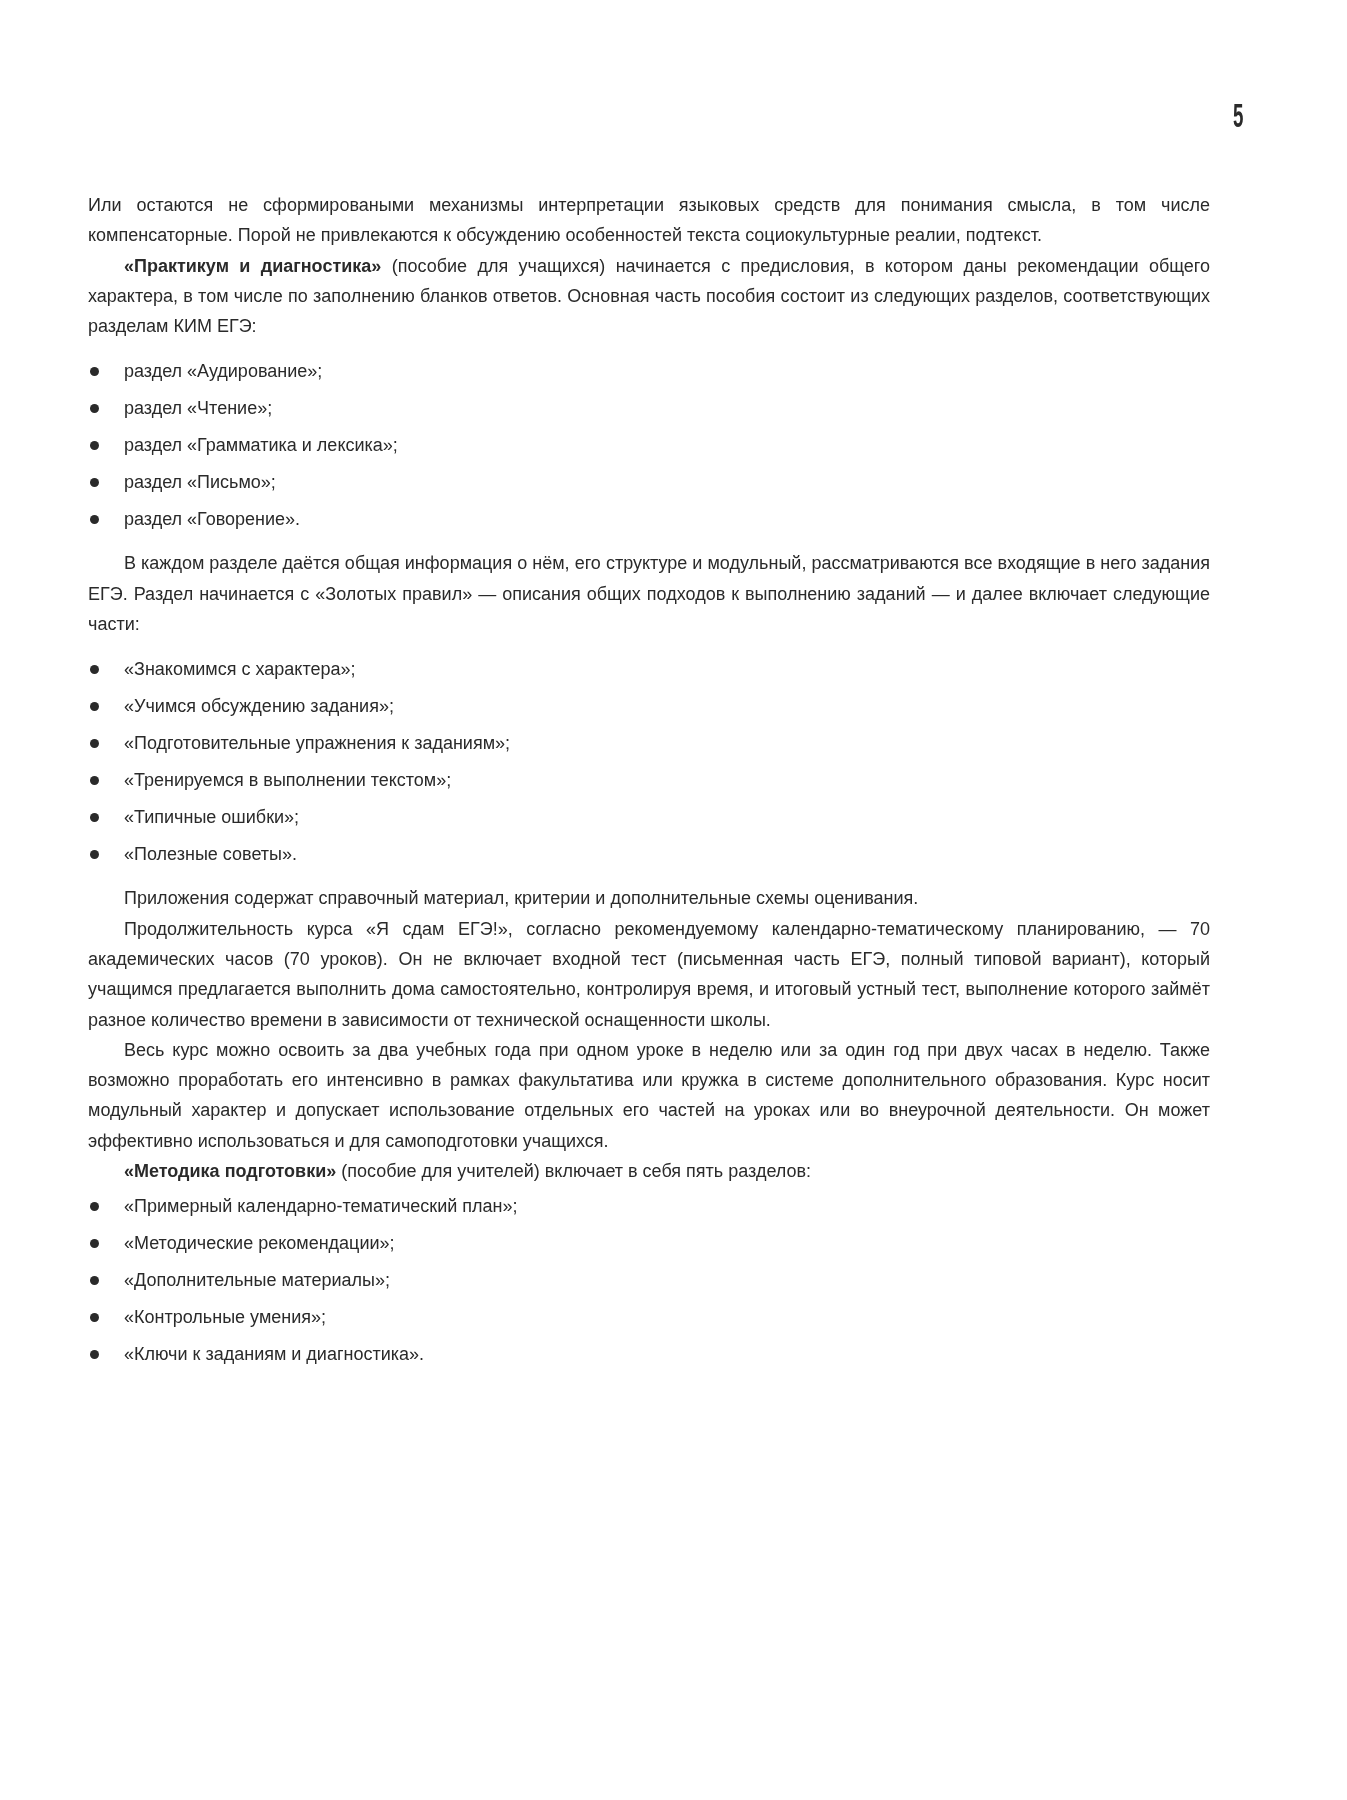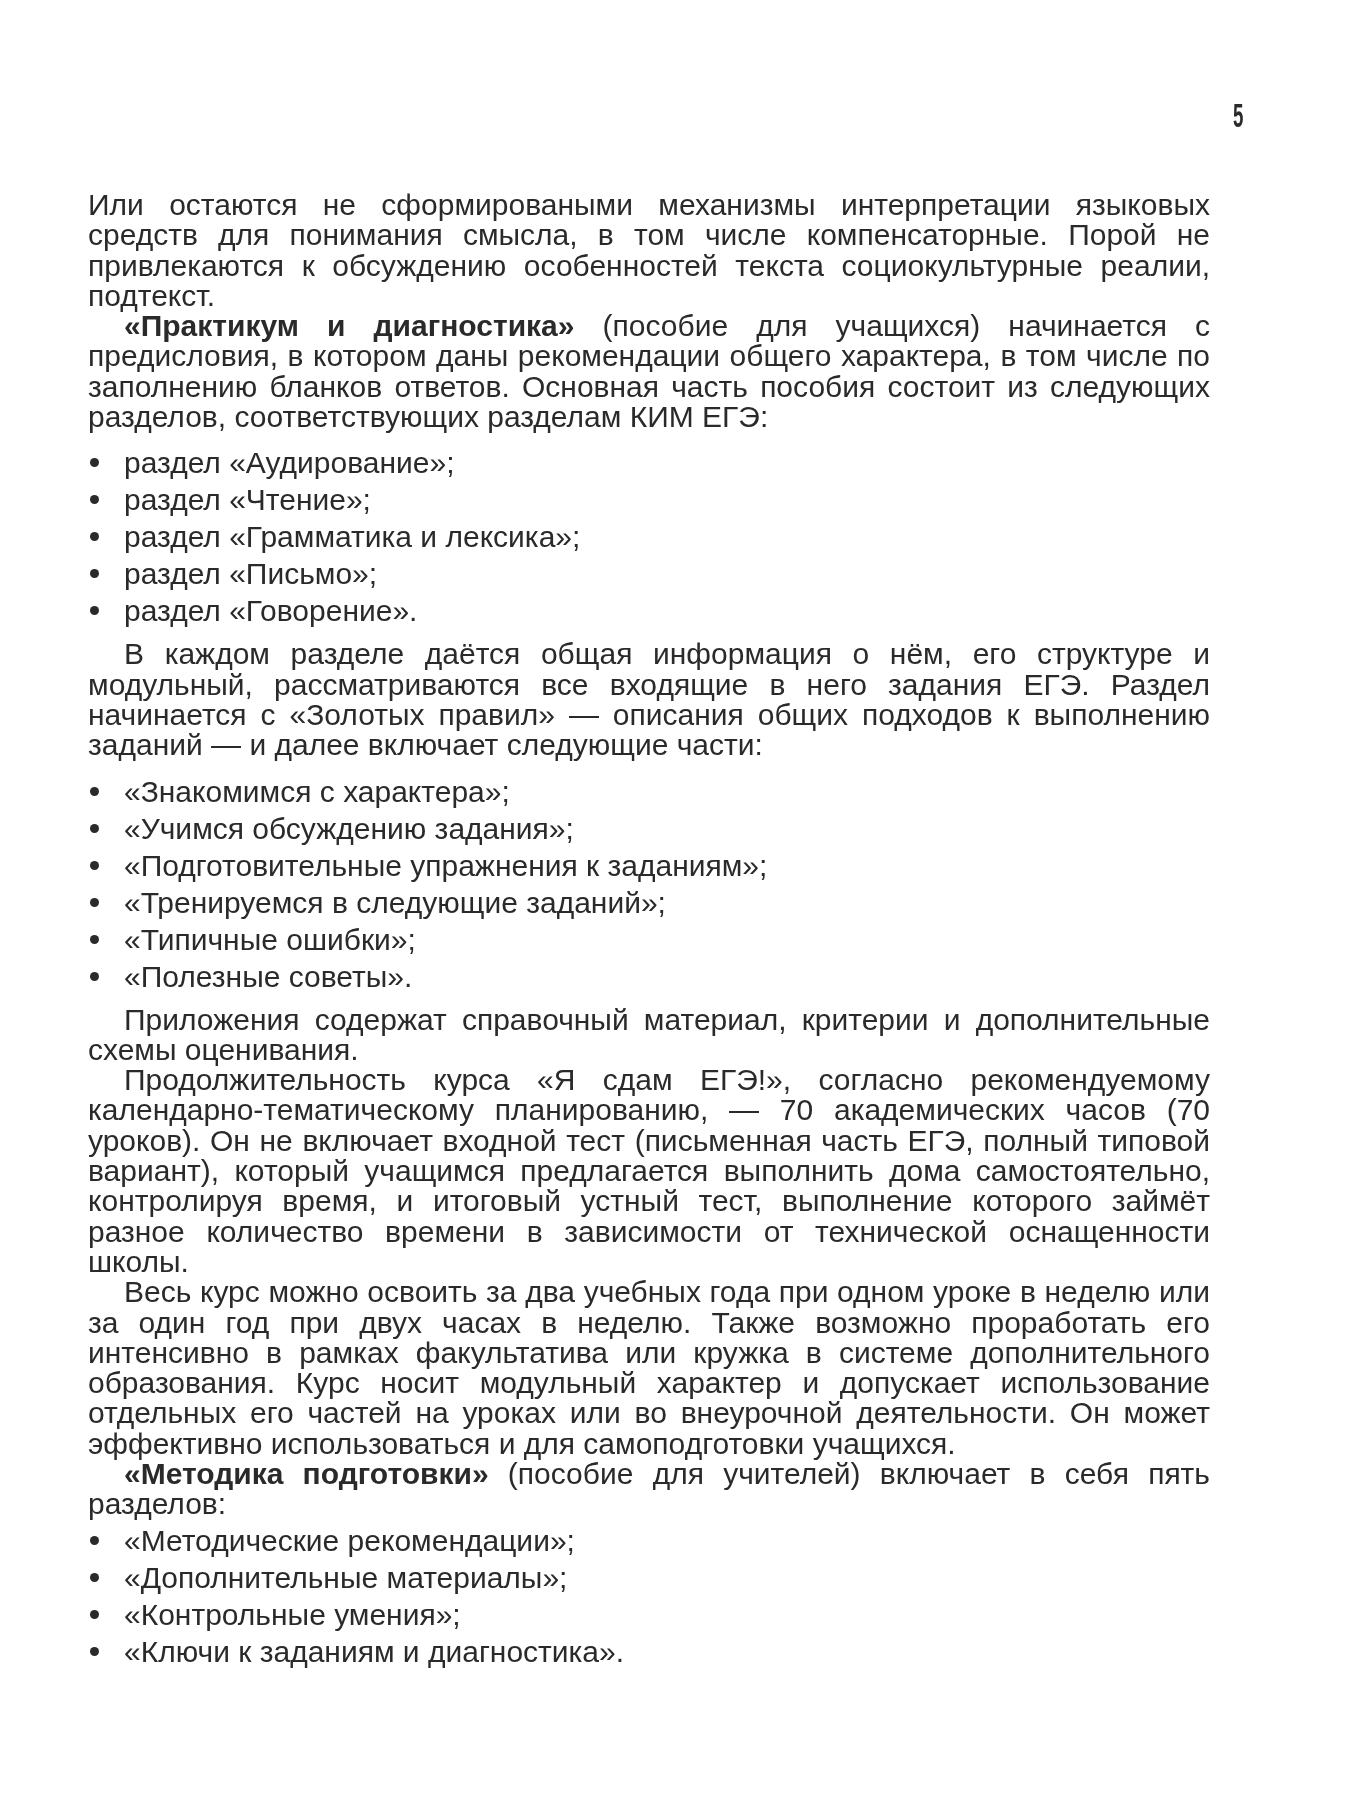--- a/index.html
+++ b/index.html
@@ -1,20 +1,20 @@
 <!DOCTYPE html>
 <html><head>
 <meta charset="utf-8">
 <style>
   html, body { margin:0; padding:0; background:#ffffff; }
   body { width:1347px; height:1800px; position:relative; overflow:hidden;
          font-family:"Liberation Sans", sans-serif; color:#2a2a2a; }
   .pagenum { position:absolute; left:1233px; top:96px; font-size:34px; font-weight:bold;
              transform:scaleX(0.55); transform-origin:left top; letter-spacing:0; }
-  .content { position:absolute; left:88px; top:190px; width:1122px; font-size:30px;
+  .content { position:absolute; left:88px; top:190px; width:1122px; font-size:18px;
              line-height:30.3px; }
   .p { margin:0; text-align:justify; text-align-last:left; }
   .ind { text-indent:36px; }
   .ul { list-style:none; margin:12px 0 10px 0; padding:0; }
   .ul li { position:relative; padding-left:36px; line-height:37px; }
   .ul li .dot { position:absolute; left:2px; top:14px; width:9px; height:9px; border-radius:50%; background:#2a2a2a; }
   .ul.tight { margin:2px 0 0 0; }
   b { font-weight:bold; }
 </style>
 </head>
@@ -33,29 +33,30 @@
     <li><span class="dot"></span><span>раздел «Письмо»;</span></li>
     <li><span class="dot"></span><span>раздел «Говорение».</span></li>
   </ul>
 
   <p class="p ind">В каждом разделе даётся общая информация о нём, его структуре и модульный, рассматриваются все входящие в него задания ЕГЭ. Раздел начинается с «Золотых правил» — описания общих подходов к выполнению заданий — и далее включает следующие части:</p>
 
   <ul class="ul">
     <li><span class="dot"></span><span>«Знакомимся с характера»;</span></li>
     <li><span class="dot"></span><span>«Учимся обсуждению задания»;</span></li>
     <li><span class="dot"></span><span>«Подготовительные упражнения к заданиям»;</span></li>
-    <li><span class="dot"></span><span>«Тренируемся в следующие заданий»;</span></li>
+    <li><span class="dot"></span><span>«Тренируемся в выполнении текстом»;</span></li>
     <li><span class="dot"></span><span>«Типичные ошибки»;</span></li>
     <li><span class="dot"></span><span>«Полезные советы».</span></li>
   </ul>
 
   <p class="p ind">Приложения содержат справочный материал, критерии и дополнительные схемы оценивания.</p>
   <p class="p ind">Продолжительность курса «Я сдам ЕГЭ!», согласно рекомендуемому календарно-тематическому планированию, — 70 академических часов (70 уроков). Он не включает входной тест (письменная часть ЕГЭ, полный типовой вариант), который учащимся предлагается выполнить дома самостоятельно, контролируя время, и итоговый устный тест, выполнение которого займёт разное количество времени в зависимости от технической оснащенности школы.</p>
   <p class="p ind">Весь курс можно освоить за два учебных года при одном уроке в неделю или за один год при двух часах в неделю. Также возможно проработать его интенсивно в рамках факультатива или кружка в системе дополнительного образования. Курс носит модульный характер и допускает использование отдельных его частей на уроках или во внеурочной деятельности. Он может эффективно использоваться и для самоподготовки учащихся.</p>
   <p class="p ind"><b>«Методика подготовки»</b><span> (пособие для учителей) включает в себя пять разделов:</span></p>
 
   <ul class="ul tight">
+    <li><span class="dot"></span><span>«Примерный календарно-тематический план»;</span></li>
     <li><span class="dot"></span><span>«Методические рекомендации»;</span></li>
     <li><span class="dot"></span><span>«Дополнительные материалы»;</span></li>
     <li><span class="dot"></span><span>«Контрольные умения»;</span></li>
     <li><span class="dot"></span><span>«Ключи к заданиям и диагностика».</span></li>
   </ul>
 </div>
 
 </body></html>

